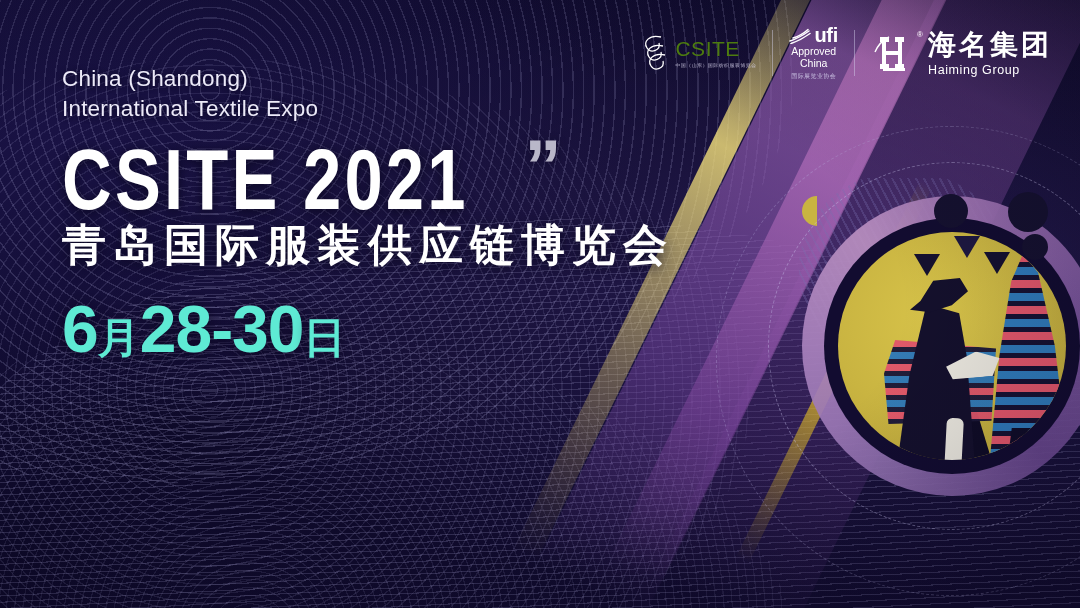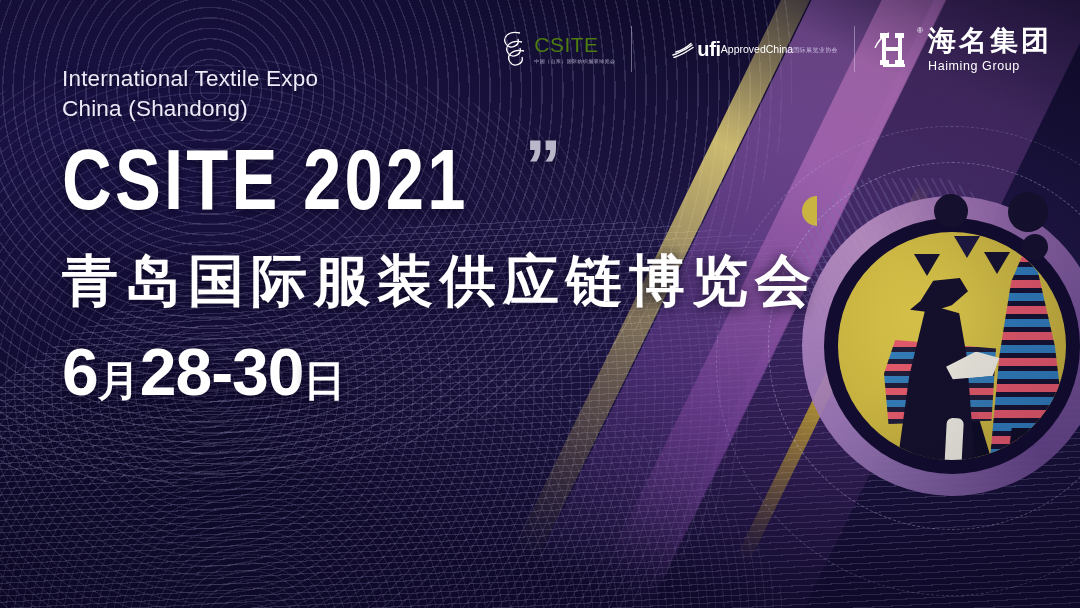--- a/index.html
+++ b/index.html
@@ -170,21 +170,21 @@
   
   .logos{position:absolute;right:28px;top:26px;display:flex;align-items:center;gap:0;}
   .logo-block{display:flex;align-items:center;}
   .divider{width:1px;height:46px;background:rgba(215,212,240,.45);margin:0 16px;}
   .csite-logo{display:flex;align-items:center;gap:4px;}
   .csite-mark{width:30px;height:42px;}
   .csite-text{display:flex;flex-direction:column;justify-content:center;}
   .csite-name{color:#4d7c0f;font-size:21px;font-weight:normal;letter-spacing:.5px;line-height:1;}
   .csite-sub{color:rgba(225,222,245,.75);font-size:5px;letter-spacing:.4px;margin-top:3px;
     transform:scaleY(.95);}
-  .ufi-logo{display:flex;align-items:center;margin-left:24px;}
+  .ufi-logo{display:flex;flex-direction:column;align-items:center;}
   .ufi-top{display:flex;align-items:flex-end;gap:3px;}
   .ufi-swoosh{width:22px;height:16px;}
   .ufi-word{color:#fff;font-size:20px;font-weight:bold;line-height:.9;letter-spacing:-.3px;}
   .ufi-l2{color:#fff;font-size:10.5px;line-height:1.25;margin-top:1px;text-align:center;}
   .ufi-l3{color:#fff;font-size:10.5px;line-height:1.1;}
   .ufi-cn{color:rgba(222,219,245,.8);font-size:6px;letter-spacing:.4px;margin-top:2px;}
   .hm-logo{display:flex;align-items:center;gap:11px;}
   .hm-mark{position:relative;width:46px;height:46px;}
   .hm-reg{position:absolute;right:-6px;top:0px;color:#fff;font-size:8px;}
   .hm-text{display:flex;flex-direction:column;}
@@ -203,26 +203,26 @@
     color:#ffffff;font-size:86px;font-weight:bold;letter-spacing:4px;
     line-height:.95;transform:scaleX(.80);transform-origin:left center;
     white-space:nowrap;text-shadow:0 2px 12px rgba(8,5,28,.8);
   }
   .quote{
     color:#b9b7c9;font-size:74px;font-weight:bold;line-height:.8;
     margin-left:-46px;margin-top:-2px;letter-spacing:-2px;
     text-shadow:0 2px 10px rgba(8,5,28,.6);
   }
   .cn-title{
-    margin-top:30px;color:#ffffff;font-size:56px;font-weight:bold;
+    color:#ffffff;font-size:44px;font-weight:bold;
     letter-spacing:7px;line-height:1.12;white-space:nowrap;
     text-shadow:0 2px 14px rgba(8,5,28,.9);
   }
   .date{
-    margin-top:26px;color:#ffffff;font-weight:bold;line-height:1;
+    margin-top:26px;color:#5eead4;font-weight:bold;line-height:1;
     white-space:nowrap;text-shadow:0 2px 14px rgba(10,6,32,.85);
   }
   .date .num{font-size:66px;letter-spacing:-1px;}
   .date .unit{font-size:42px;letter-spacing:0;}
   .venue{
     margin-top:26px;color:#ffffff;font-weight:bold;white-space:nowrap;
     text-shadow:0 2px 12px rgba(8,5,28,.85);
   }
   .venue .main{font-size:36px;letter-spacing:2px;}
   .venue .paren{font-size:27px;letter-spacing:1px;}
@@ -324,22 +324,22 @@
         <span class="hm-cn">海名集团</span>
         <span class="hm-en">Haiming Group</span>
       </div>
     </div>
 
   </div>
 
   <div class="content">
 
     <div class="eyebrow">
+      <div>China (Shandong)</div>
       <div>International Textile Expo</div>
-      <div>China (Shandong)</div>
     </div>
 
     <div class="title-row">
       <span class="csite-big">CSITE 2021</span>
       <span class="quote">”</span>
     </div>
 
     <div class="cn-title">青岛国际服装供应链博览会</div>
 
     <div class="date">

